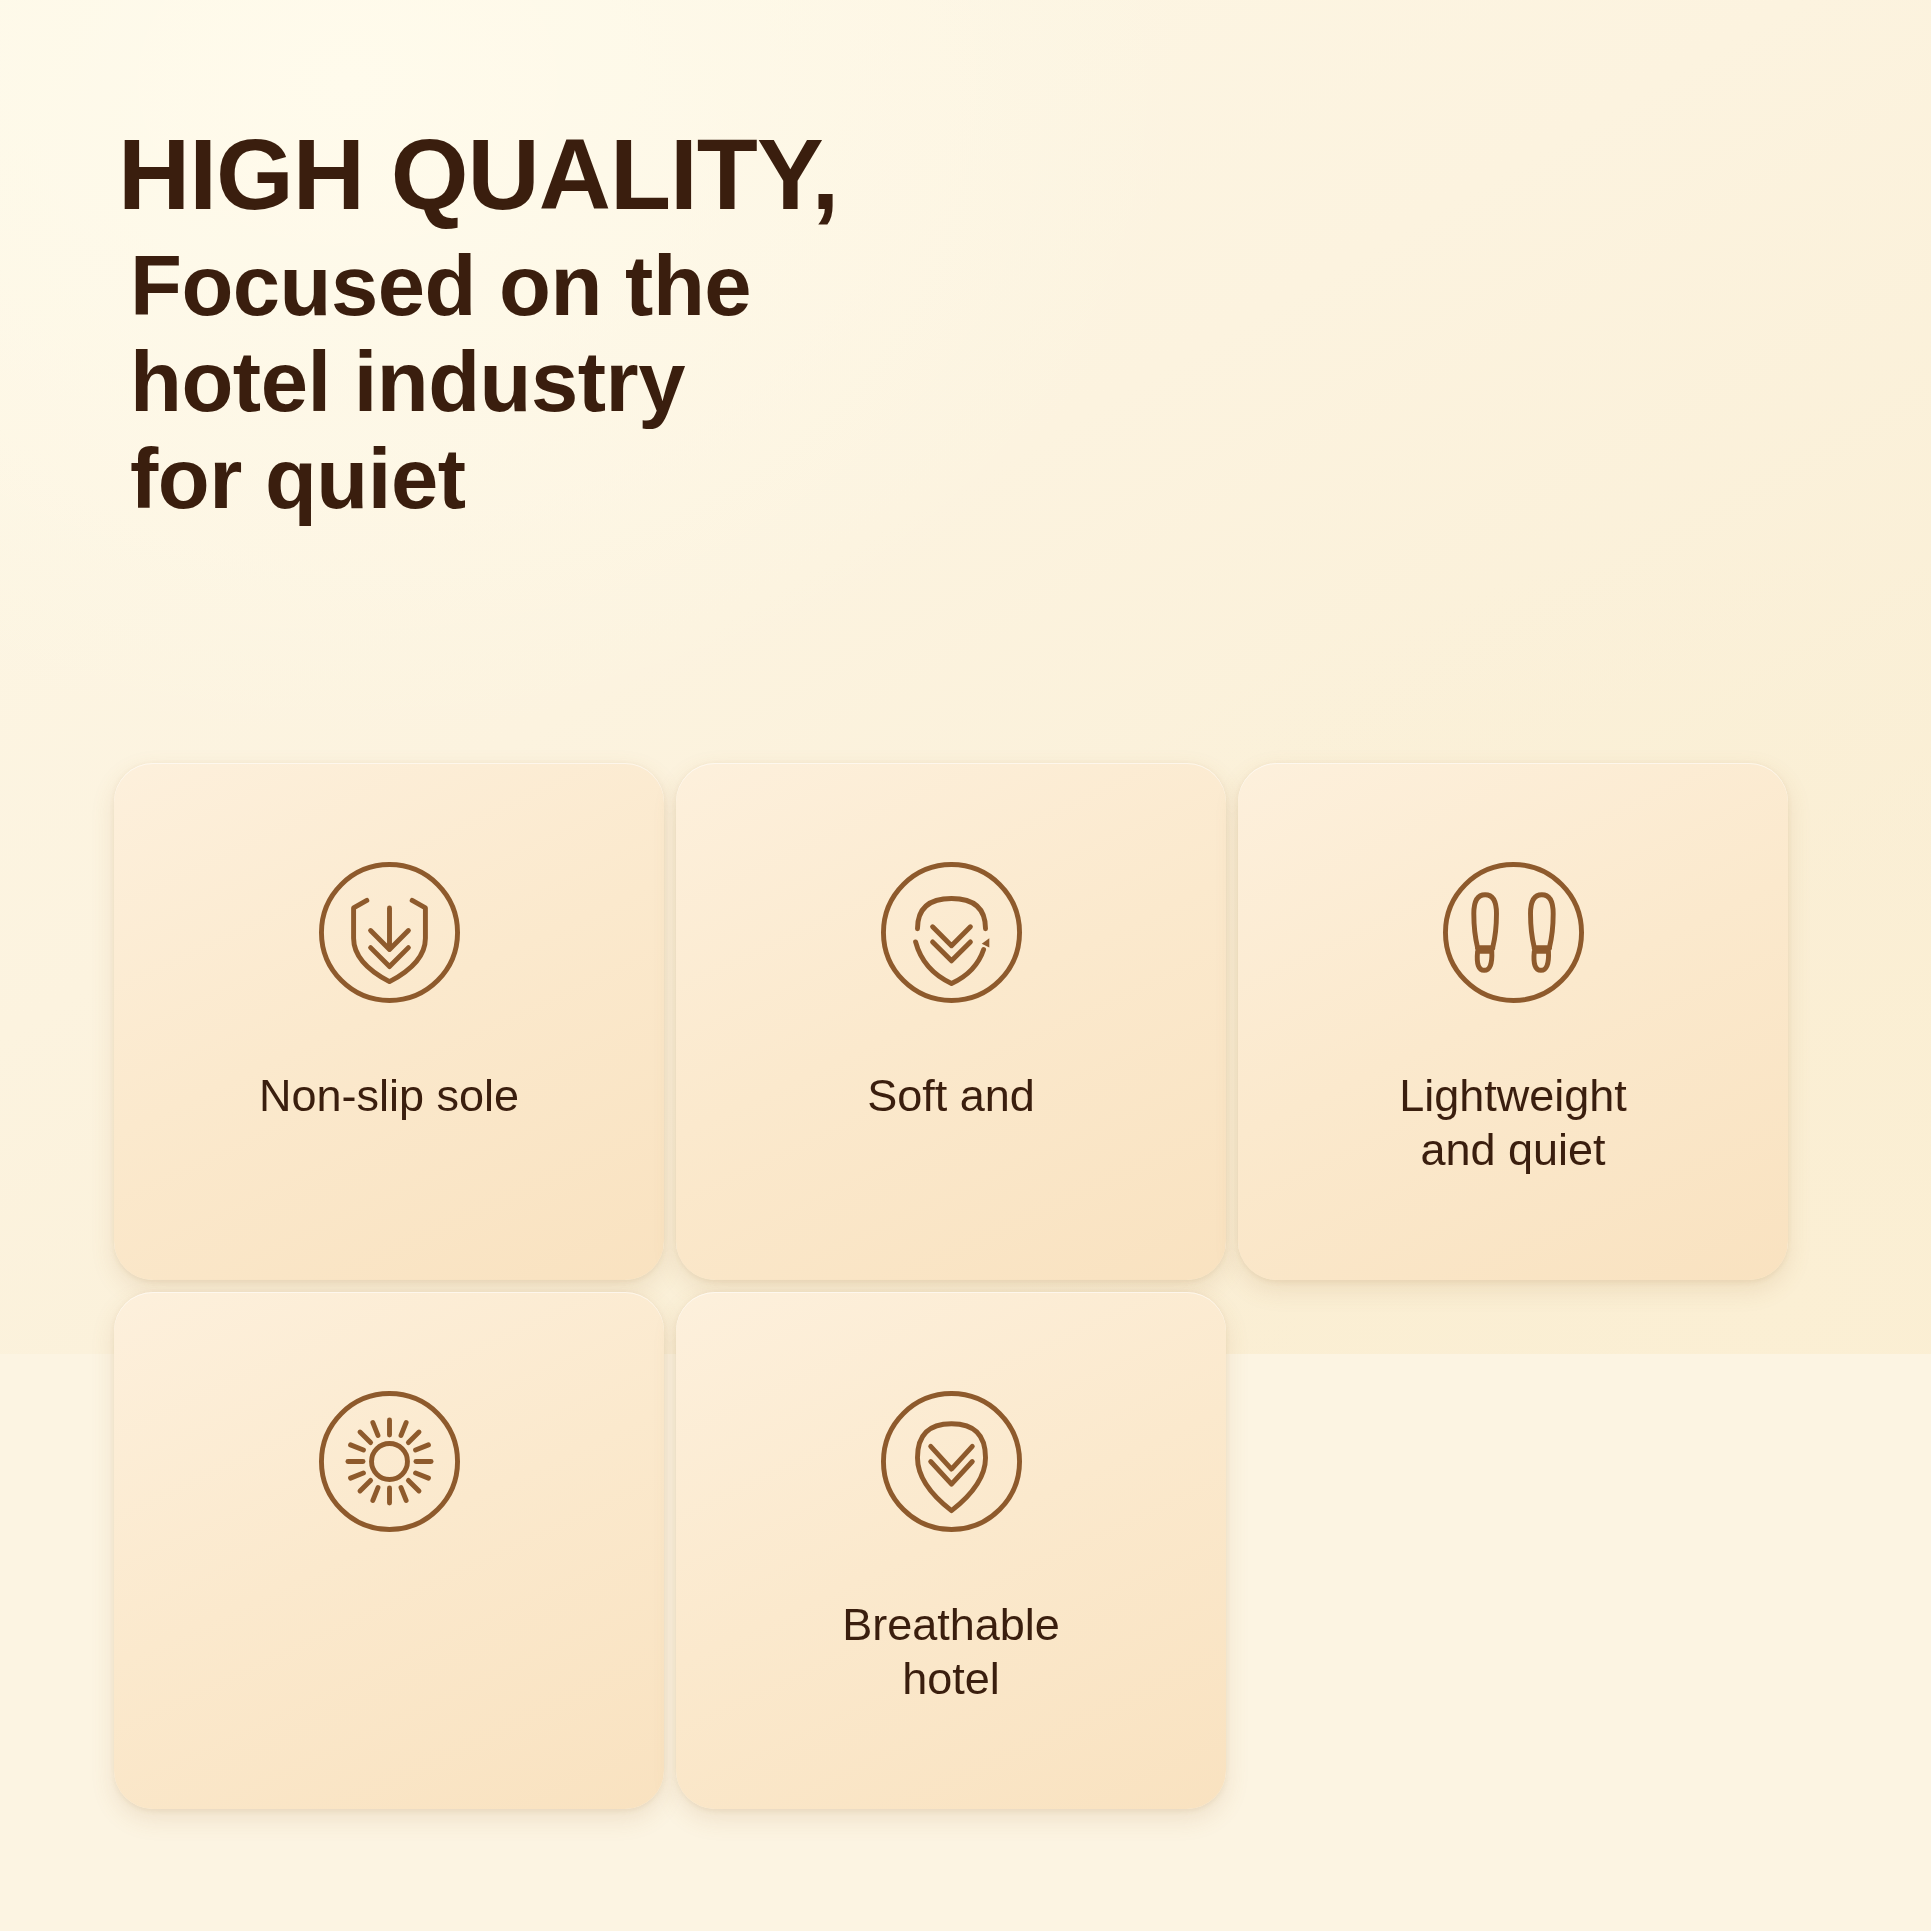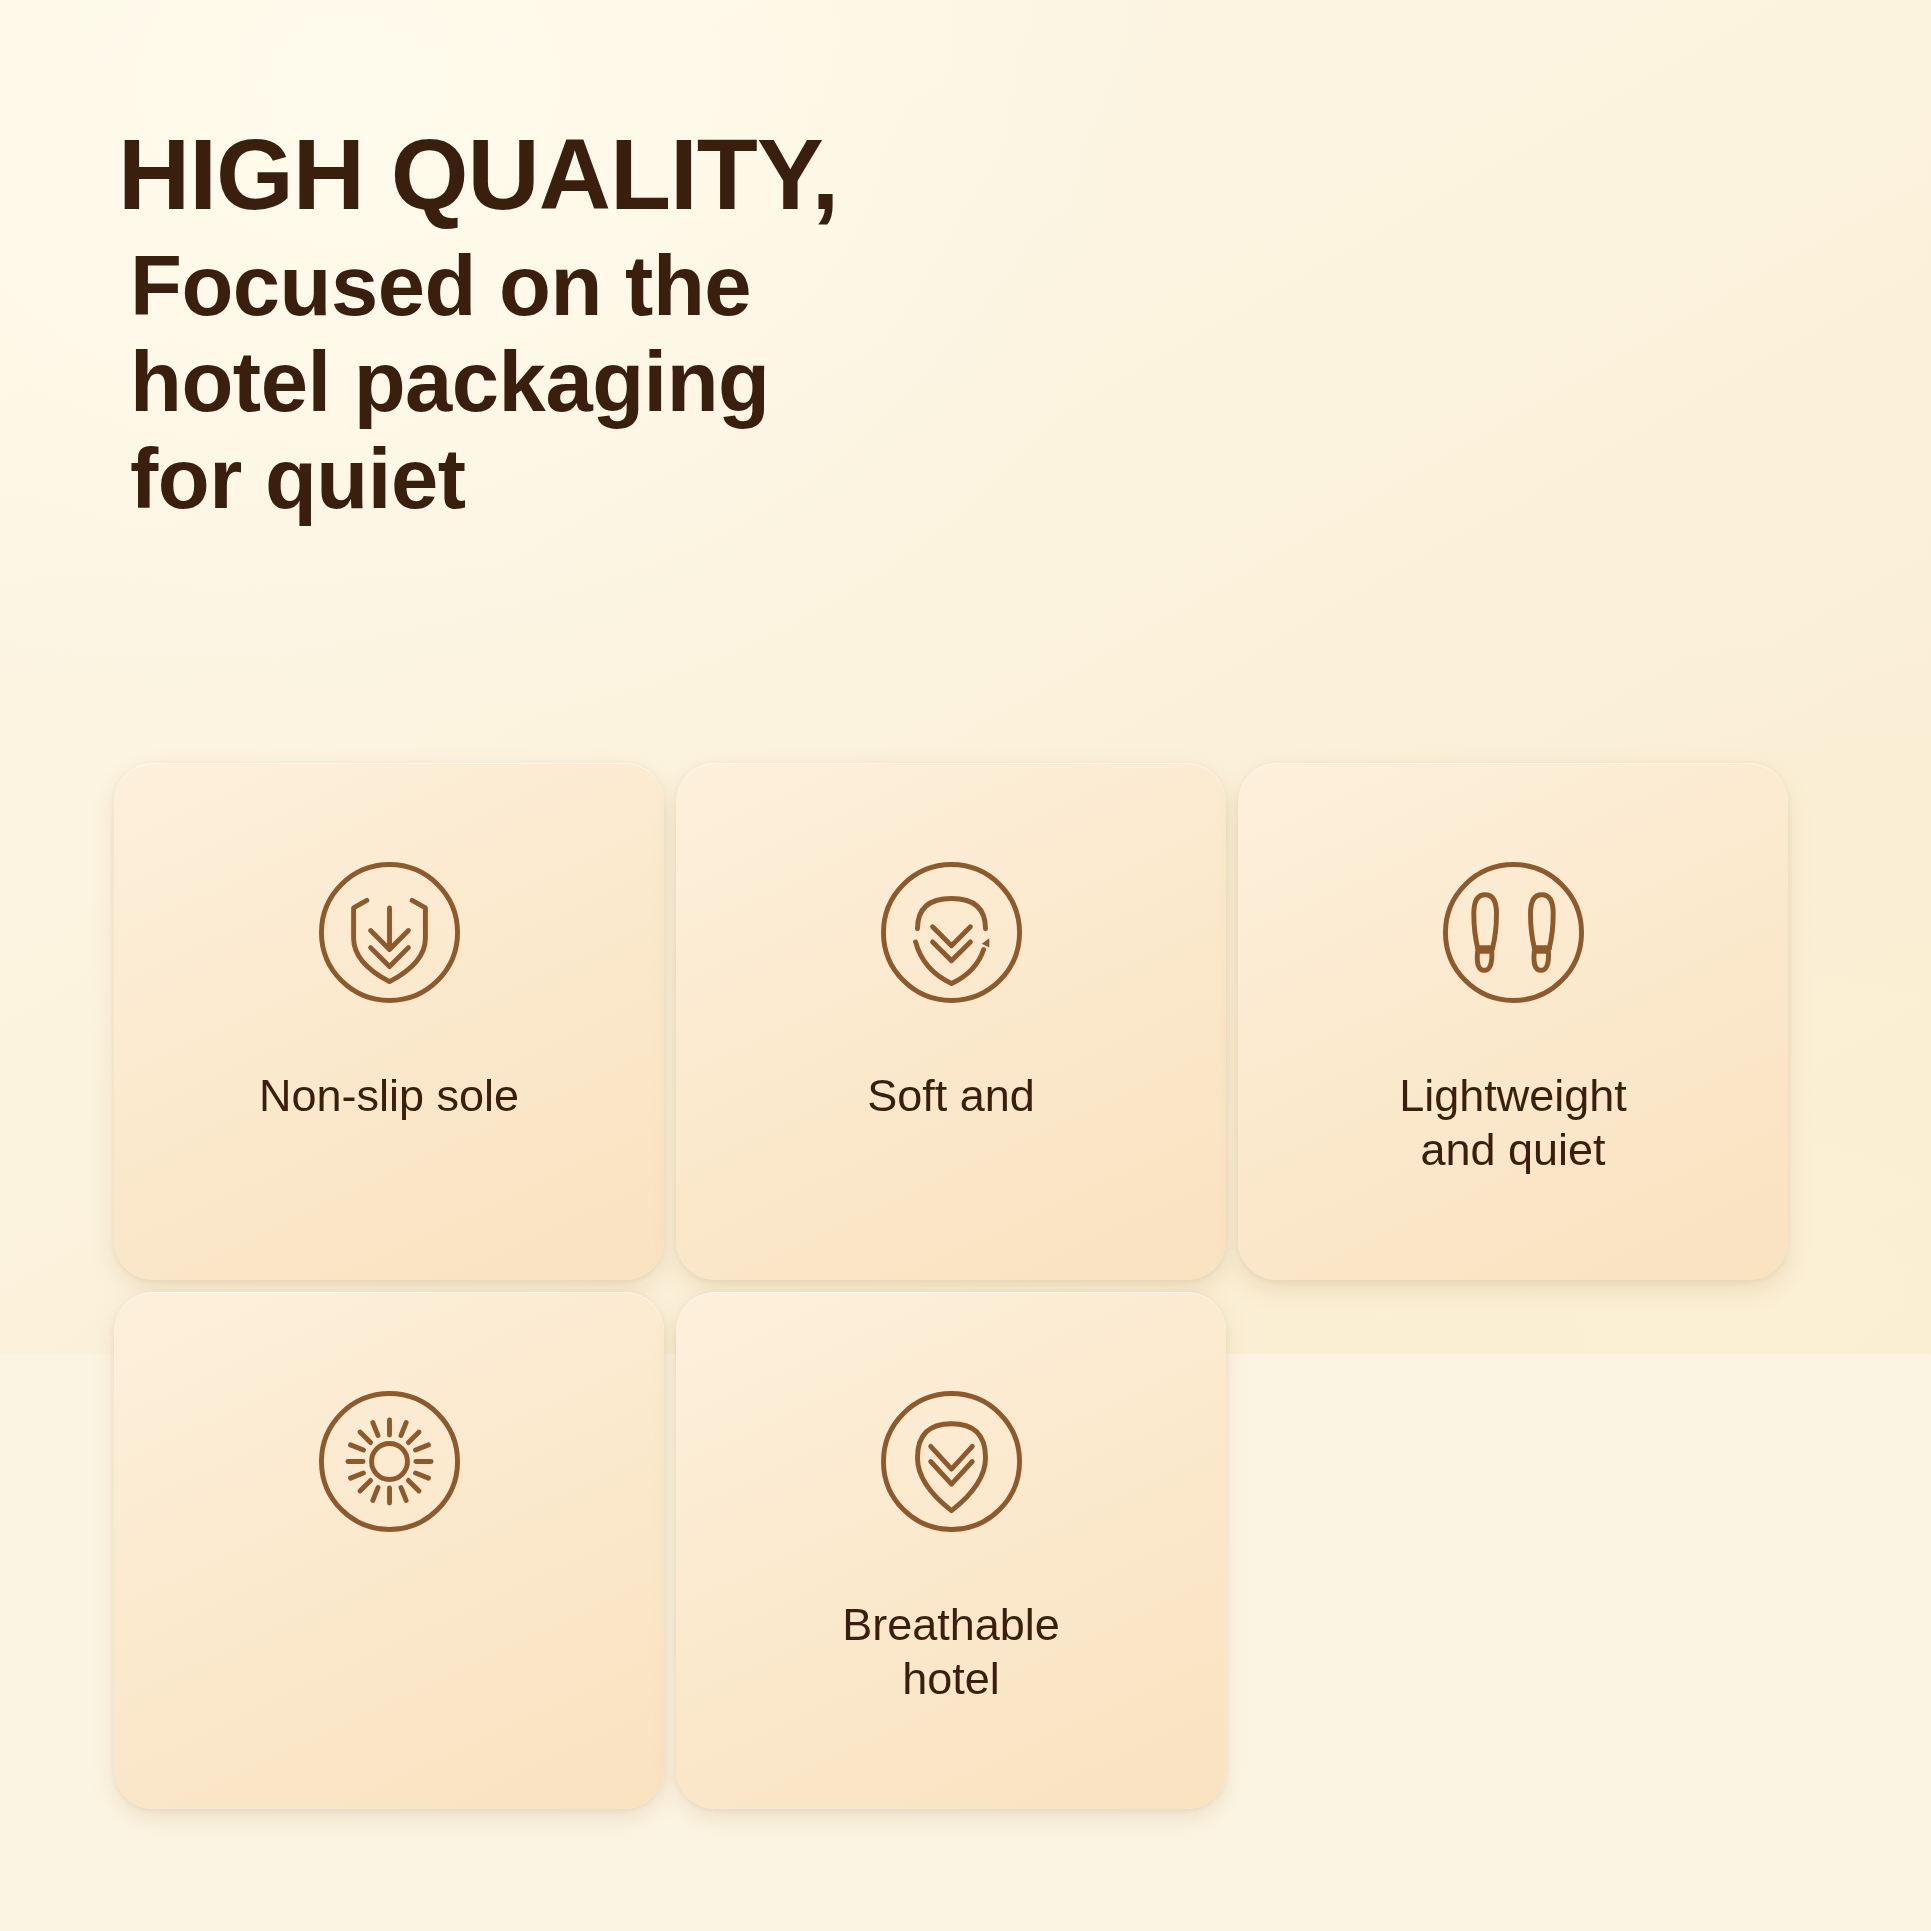--- a/index.html
+++ b/index.html
@@ -102,21 +102,21 @@
 </style>
 </head>
 <body>
 
 <div class="page">
 
   <div class="heading-block">
     <h1 class="headline-1">HIGH QUALITY,</h1>
     <h2 class="headline-2">
       <span>Focused on the</span>
-      <span>hotel packaging</span>
+      <span>hotel industry</span>
       <span>for quiet</span>
     </h2>
   </div>
 
   <div class="grid">
 
     <div class="card">
       <div class="icon-wrap">
         <svg viewBox="0 0 100 100" fill="none" stroke="#8E5A2C" stroke-width="2.6" stroke-linecap="round" stroke-linejoin="round">
           <circle cx="50" cy="50" r="36"></circle>

